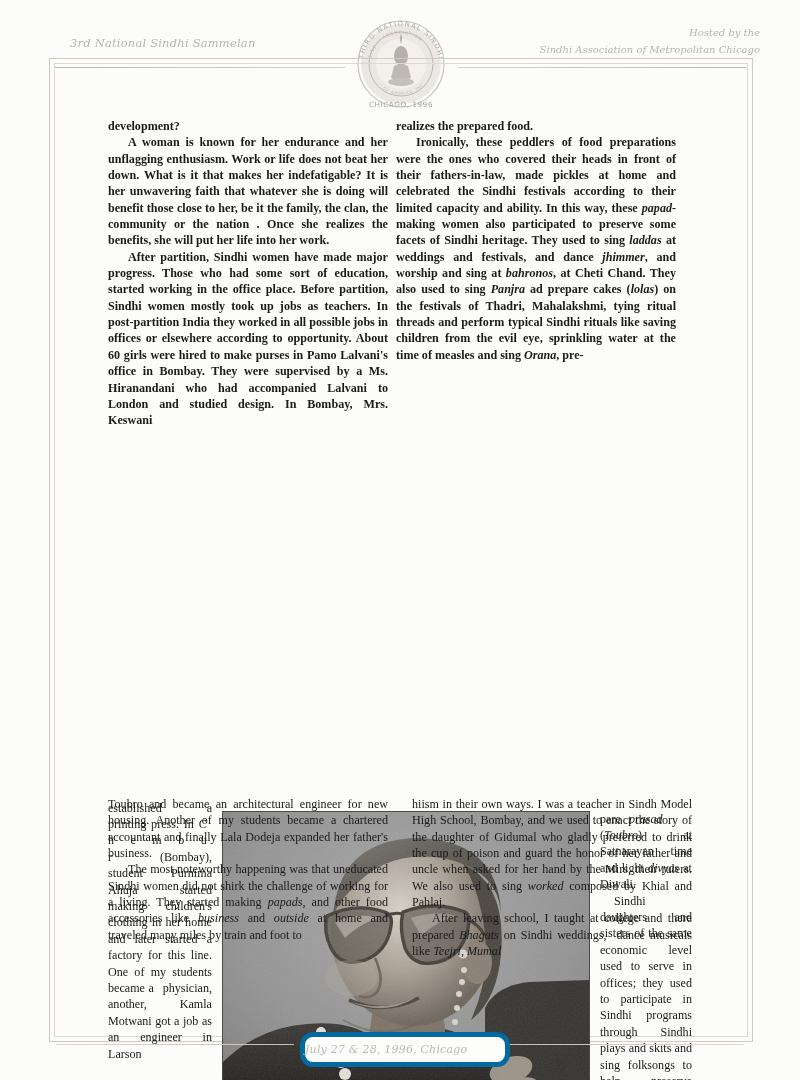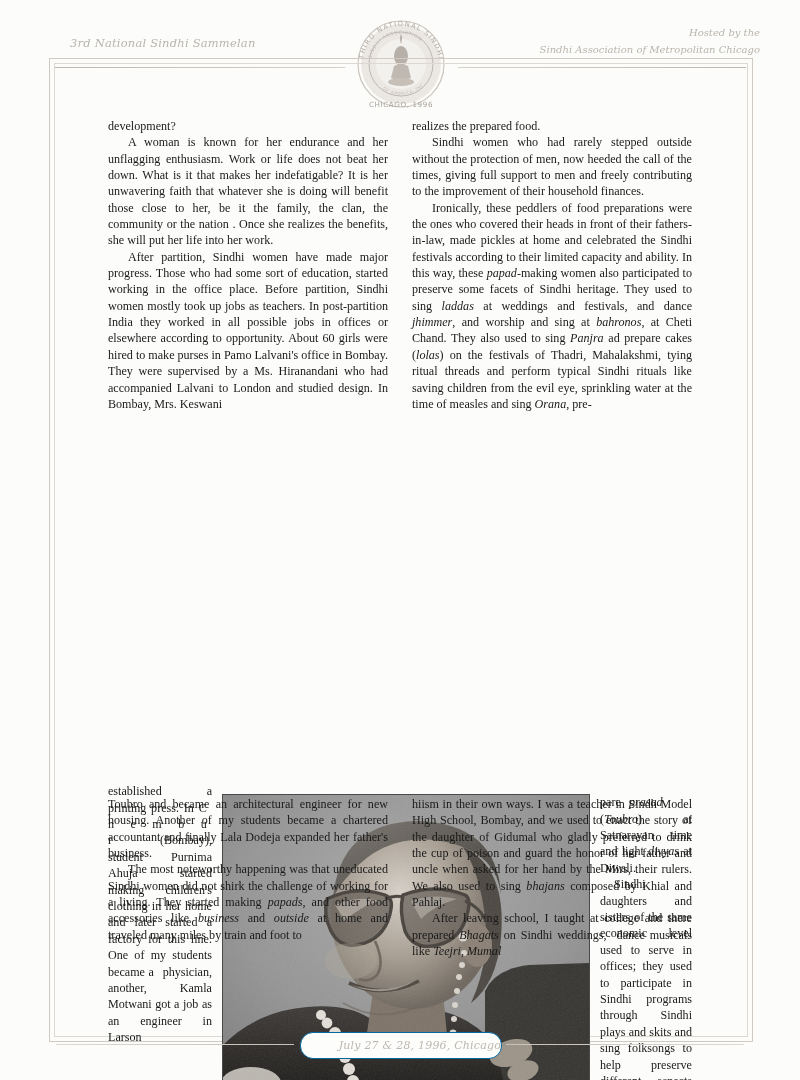--- a/index.html
+++ b/index.html
@@ -105,21 +105,22 @@
     font-size: 12.1px;
     line-height: 16.35px;
     text-align: justify;
     text-justify: inter-word;
     hyphens: manual;
   }
 
   
   .cols-top {
     display: flex;
-    gap: 24px;
+    gap: 8px;
+    font-weight: bold;
   }
   .col {
     width: 280px;
   }
   .col p {
     margin: 0;
     text-align: justify;
   }
   .col p.ind { text-indent: 20px; }
 
@@ -187,26 +188,26 @@
     left: 506px; top: 1044px;
     width: 238px; height: 1px;
     background: linear-gradient(to left,#ded8d1,#c6c0b9);
   }
   .footer-pill {
     position: absolute;
     left: 300px;
     top: 1032px;
     width: 200px;
     height: 25px;
-    border: 1px solid #0369a1;
+    border: 5px solid #0369a1;
     border-radius: 13px;
     background: #fdfdfb;
     display: flex;
     align-items: center;
-    justify-content: flex-end;
+    justify-content: flex-start;
   }
   .footer-pill span {
     font-family: "DejaVu Serif", serif;
     font-style: italic;
     font-size: 11px;
     color: #bdb7b0;
     letter-spacing: 0.2px;
     white-space: nowrap;
   }
 
@@ -263,21 +264,20 @@
   <div class="content">
 
     <div class="cols-top">
       <div class="col">
         <p>development?</p>
         <p class="ind">A woman is known for her endurance and her unflagging enthusiasm. Work or life does not beat her down. What is it that makes her indefatigable? It is her unwavering faith that whatever she is doing will benefit those close to her, be it the family, the clan, the community or the nation . Once she realizes the benefits, she will put her life into her work.</p>
         <p class="ind">After partition, Sindhi women have made major progress. Those who had some sort of education, started working in the office place. Before partition, Sindhi women mostly took up jobs as teachers. In post-partition India they worked in all possible jobs in offices or elsewhere according to opportunity. About 60 girls were hired to make purses in Pamo Lalvani's office in Bombay. They were supervised by a Ms. Hiranandani who had accompanied Lalvani to London and studied design. In Bombay, Mrs. Keswani</p>
       </div>
       <div class="col">
         <p>realizes the prepared food.</p>
-        <p class="ind">Sindhi women who had rarely stepped outside without the protection of men, now heeded the call of the times, giving full support to  men and freely contributing to the improvement of their household finances.</p>
         <p class="ind">
           <span class="ind">Ironically, these peddlers of food preparations were the ones who covered their heads in front of their fathers-in-law, made pickles at home and celebrated the Sindhi festivals according to their limited capacity and ability. In this way, these <i>papad</i>-making women also participated to preserve some facets of Sindhi heritage. They used to sing <i>laddas</i> at weddings and festivals, and dance <i>jhimmer</i>, and worship and sing at <i>bahronos</i>, at Cheti Chand. They also used to sing <i>Panjra</i> ad prepare cakes (<i>lolas</i>) on the festivals of Thadri, Mahalakshmi, tying ritual threads and perform typical Sindhi rituals like saving children from the evil eye, sprinkling water at the time of measles and sing <i>Orana</i>, pre-</span>
         </p>
       </div>
     </div>
 
     <div class="mid">
 
       <div class="narrow-left">
         <p>
@@ -395,21 +395,21 @@
 
     <div class="cols-bottom">
       <div class="col">
         <p>Toubro and became an architectural engineer for new housing.  Another of my students became a chartered accountant and finally Lala Dodeja expanded her father's business.</p>
         <p class="ind">
           The most noteworthy happening was that uneducated Sindhi women did not shirk the challenge of working for a living. They started making <i>papads</i>, and other food accessories like <i>business</i> and <i>outside</i> at home and traveled many miles by train and foot to
         </p>
       </div>
       <div class="col">
         <p>
-          hiism in their own  ways. I was a teacher in Sindh Model High School, Bombay, and we used to enact the story of the daughter of Gidumal who gladly preferred to drink the cup of poison and guard the honor of her father and uncle when asked for her hand by the Mirs, their rulers. We also used to sing <i>bhajans</i> composed by Khial and Pahlaj.
+          hiism in their own  ways. I was a teacher in Sindh Model High School, Bombay, and we used to enact the story of the daughter of Gidumal who gladly preferred to drink the cup of poison and guard the honor of her father and uncle when asked for her hand by the Mirs, their rulers. We also used to sing <i>worked</i> composed by Khial and Pahlaj.
         </p>
         <p class="ind">
           After leaving school, I taught at college and there prepared <i>Bhagats</i> on Sindhi weddings,<span class="sp2"> </span>dance musicals like <i>Teejri</i>, <i>Mumal</i>
         </p>
       </div>
     </div>
 
   </div>
 
   <div class="footer-rule-l"></div>

